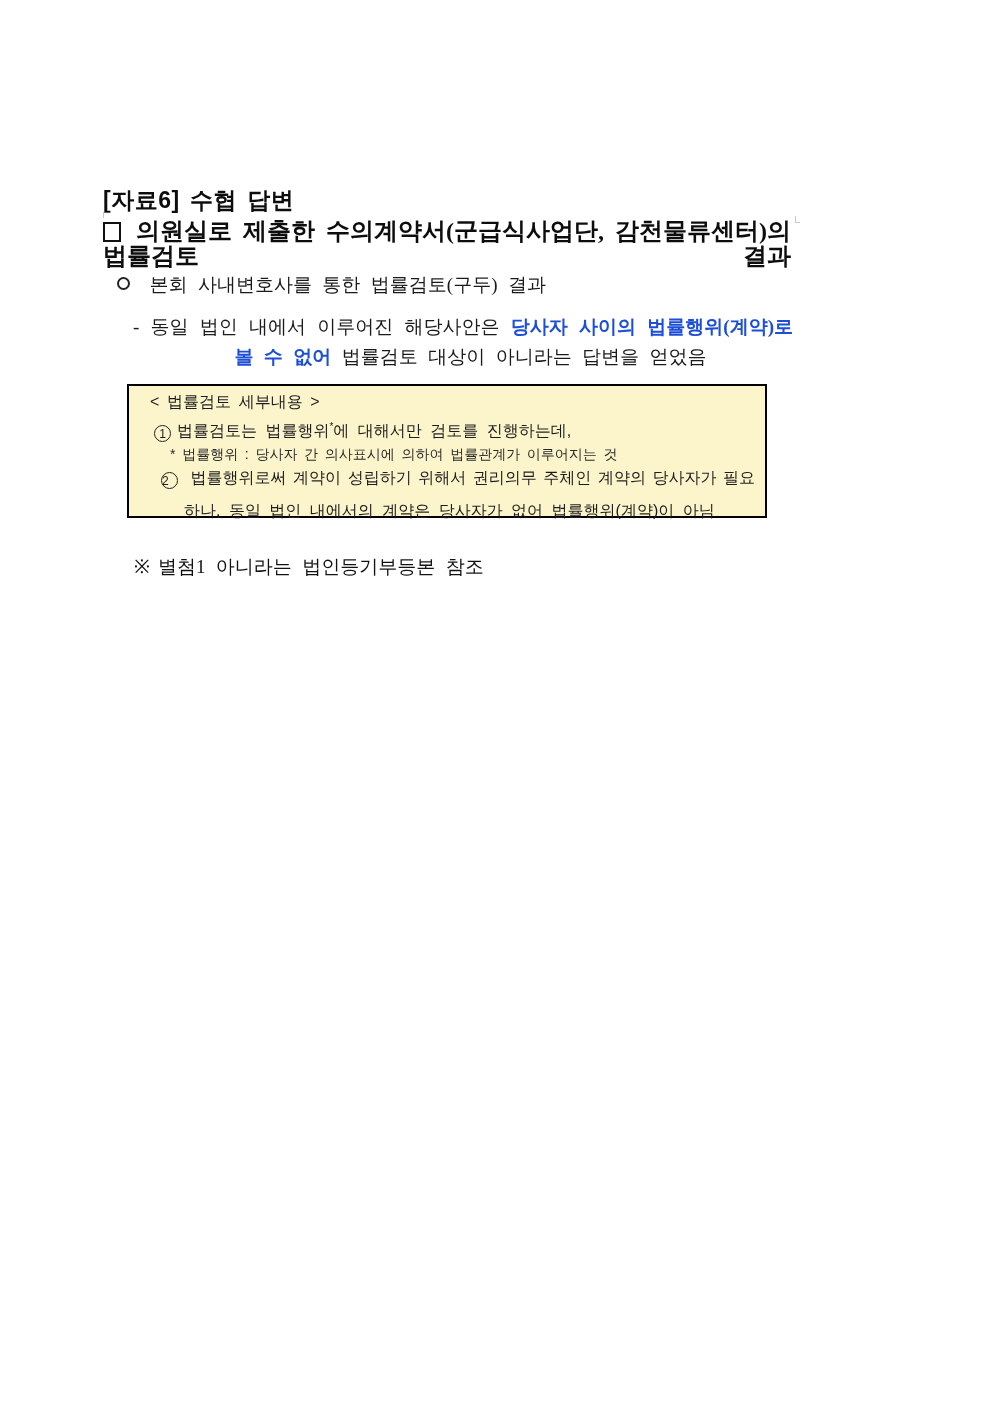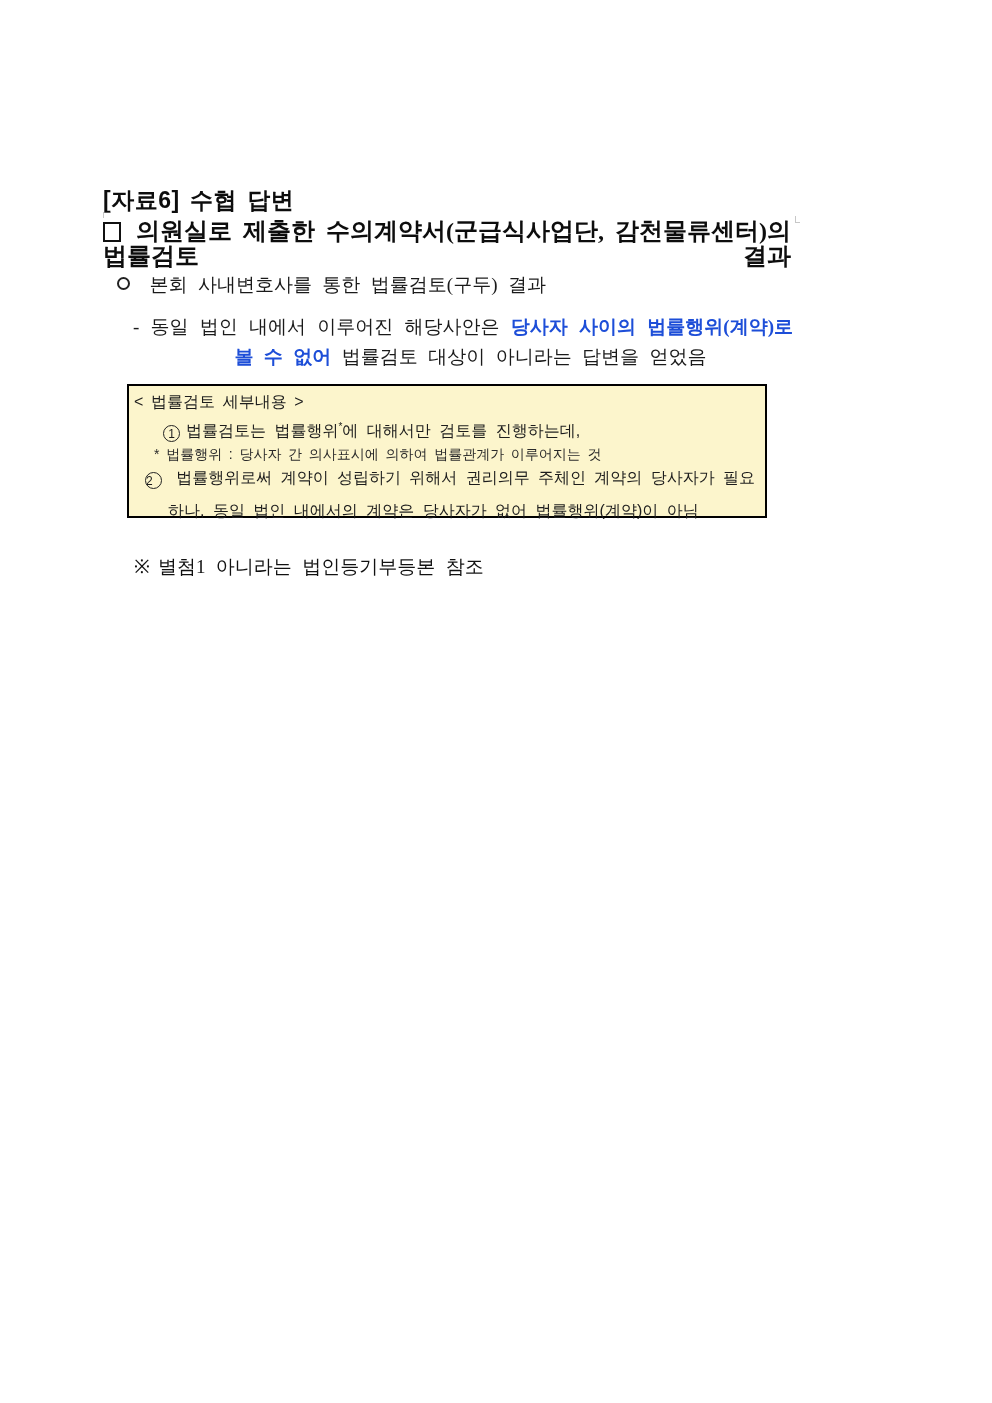--- a/index.html
+++ b/index.html
@@ -100,35 +100,35 @@
 
   
   .note-box {
     position: absolute;
     top: 384px;
     left: 127px;
     width: 640px;
     height: 134px;
     background: #fcf5cc;
     border: 2px solid #000;
-    padding: 4px 10px 4px 2px;
+    padding: 4px 10px 4px 18px;
     font-family: "Liberation Sans", "DejaVu Sans", sans-serif;
     color: #1c1c1c;
     word-break: keep-all;
   }
   .nb-title {
     font-size: 16px;
     line-height: 24px;
     margin-left: 3px;
     word-spacing: 0.2em;
   }
   .nb-item1 {
     font-size: 16px;
     line-height: 25px;
-    margin-left: 32px;
+    margin-left: 7px;
     word-spacing: 0.25em;
     white-space: nowrap;
   }
   .nb-item1 sup {
     font-size: 10px;
     vertical-align: 6px;
   }
   .nb-footnote {
     font-size: 14px;
     line-height: 22px;

